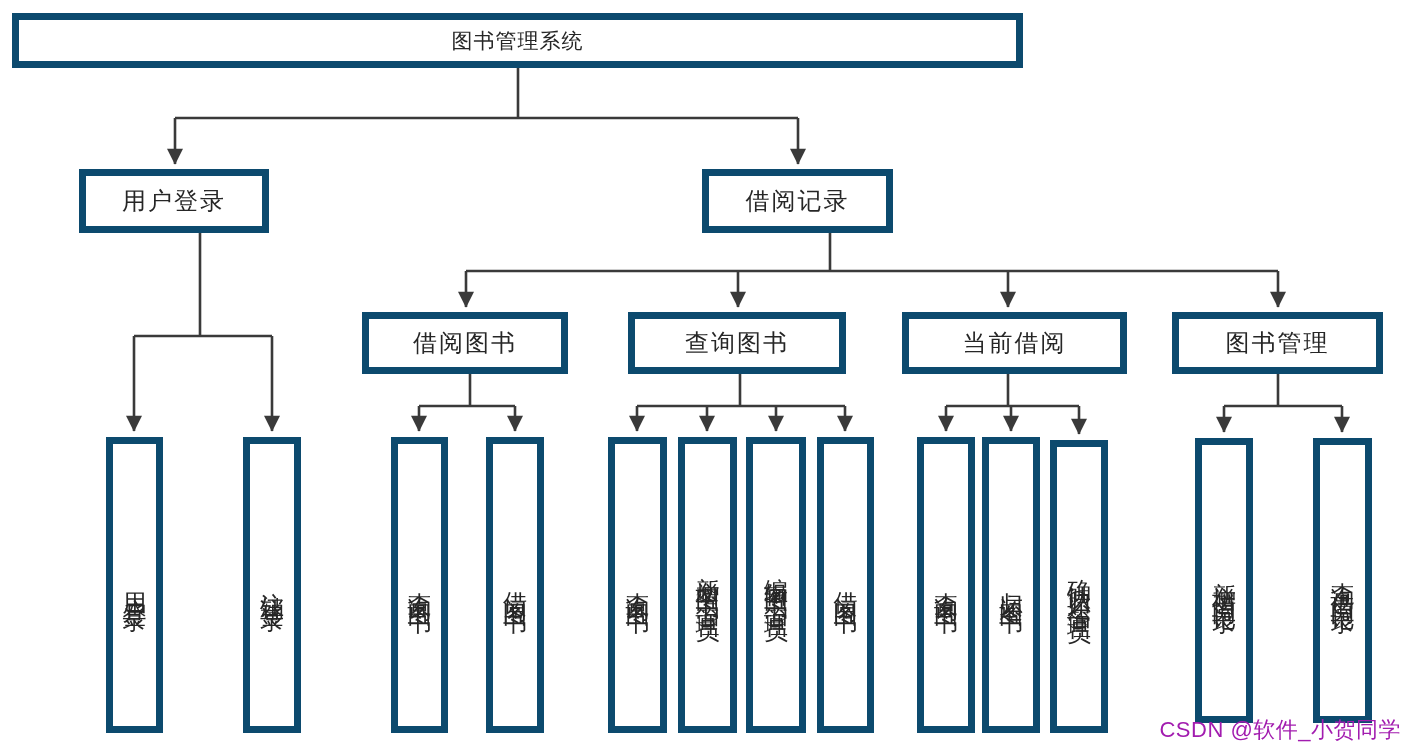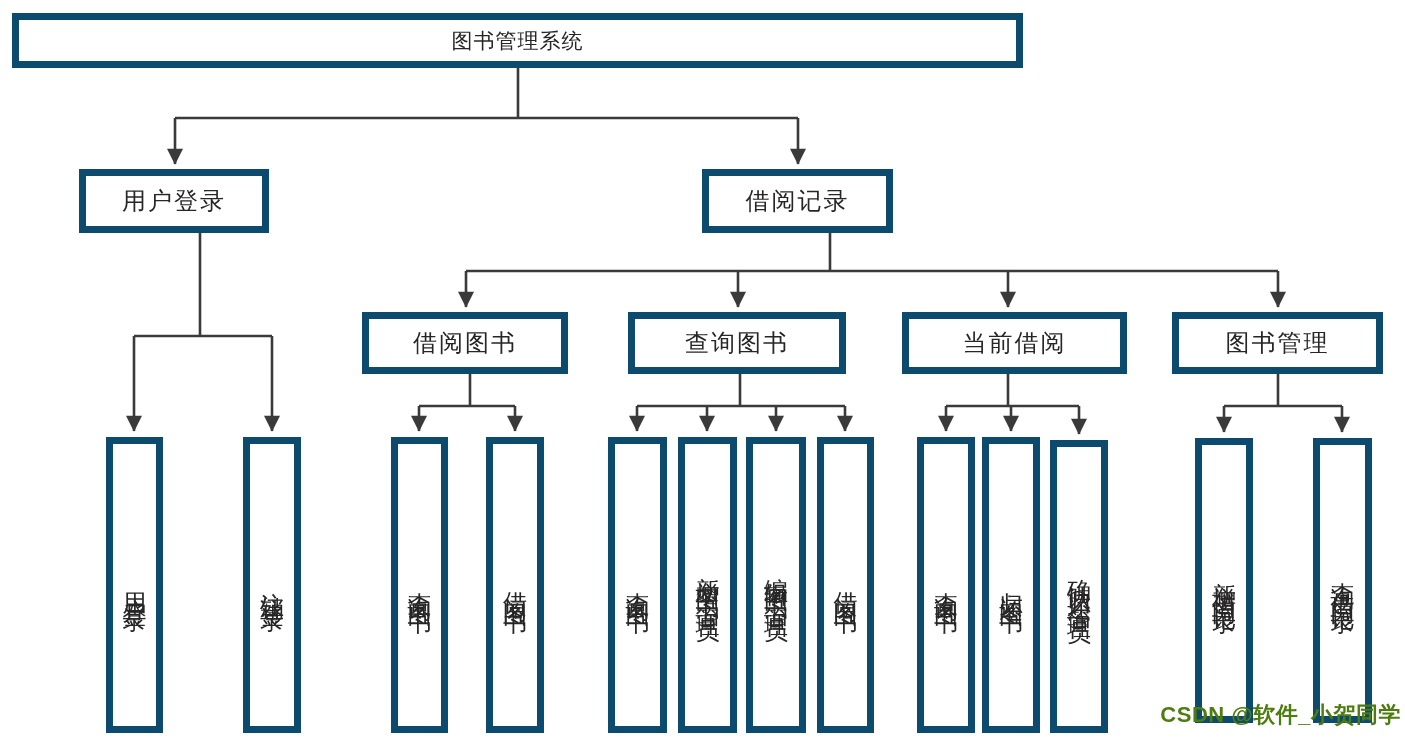--- a/index.html
+++ b/index.html
@@ -33,27 +33,26 @@
   .h-box    { font-size: 24px; letter-spacing: 2px; }
   .v-box {
     writing-mode: vertical-rl;
     text-orientation: mixed;
     font-size: 24px;
     letter-spacing: 6px;
   }
   .watermark {
     position: absolute;
     right: 4px;
-    bottom: 17px;
+    bottom: 2px;
     font-size: 22px;
     letter-spacing: 0.5px;
-    color: #4d7c0f;
+    color: #a21caf;
     z-index: 5;
     white-space: nowrap;
-    font-weight: bold;
   }
 </style>
 </head>
 <body>
 
 <div class="canvas">
 
   <svg class="connectors" viewBox="0 0 1405 747" xmlns="http://www.w3.org/2000/svg">
     <defs>
       <marker id="arrow" viewBox="0 0 10 10" refX="9.5" refY="5" markerWidth="20" markerHeight="16" orient="auto" markerUnits="userSpaceOnUse">

